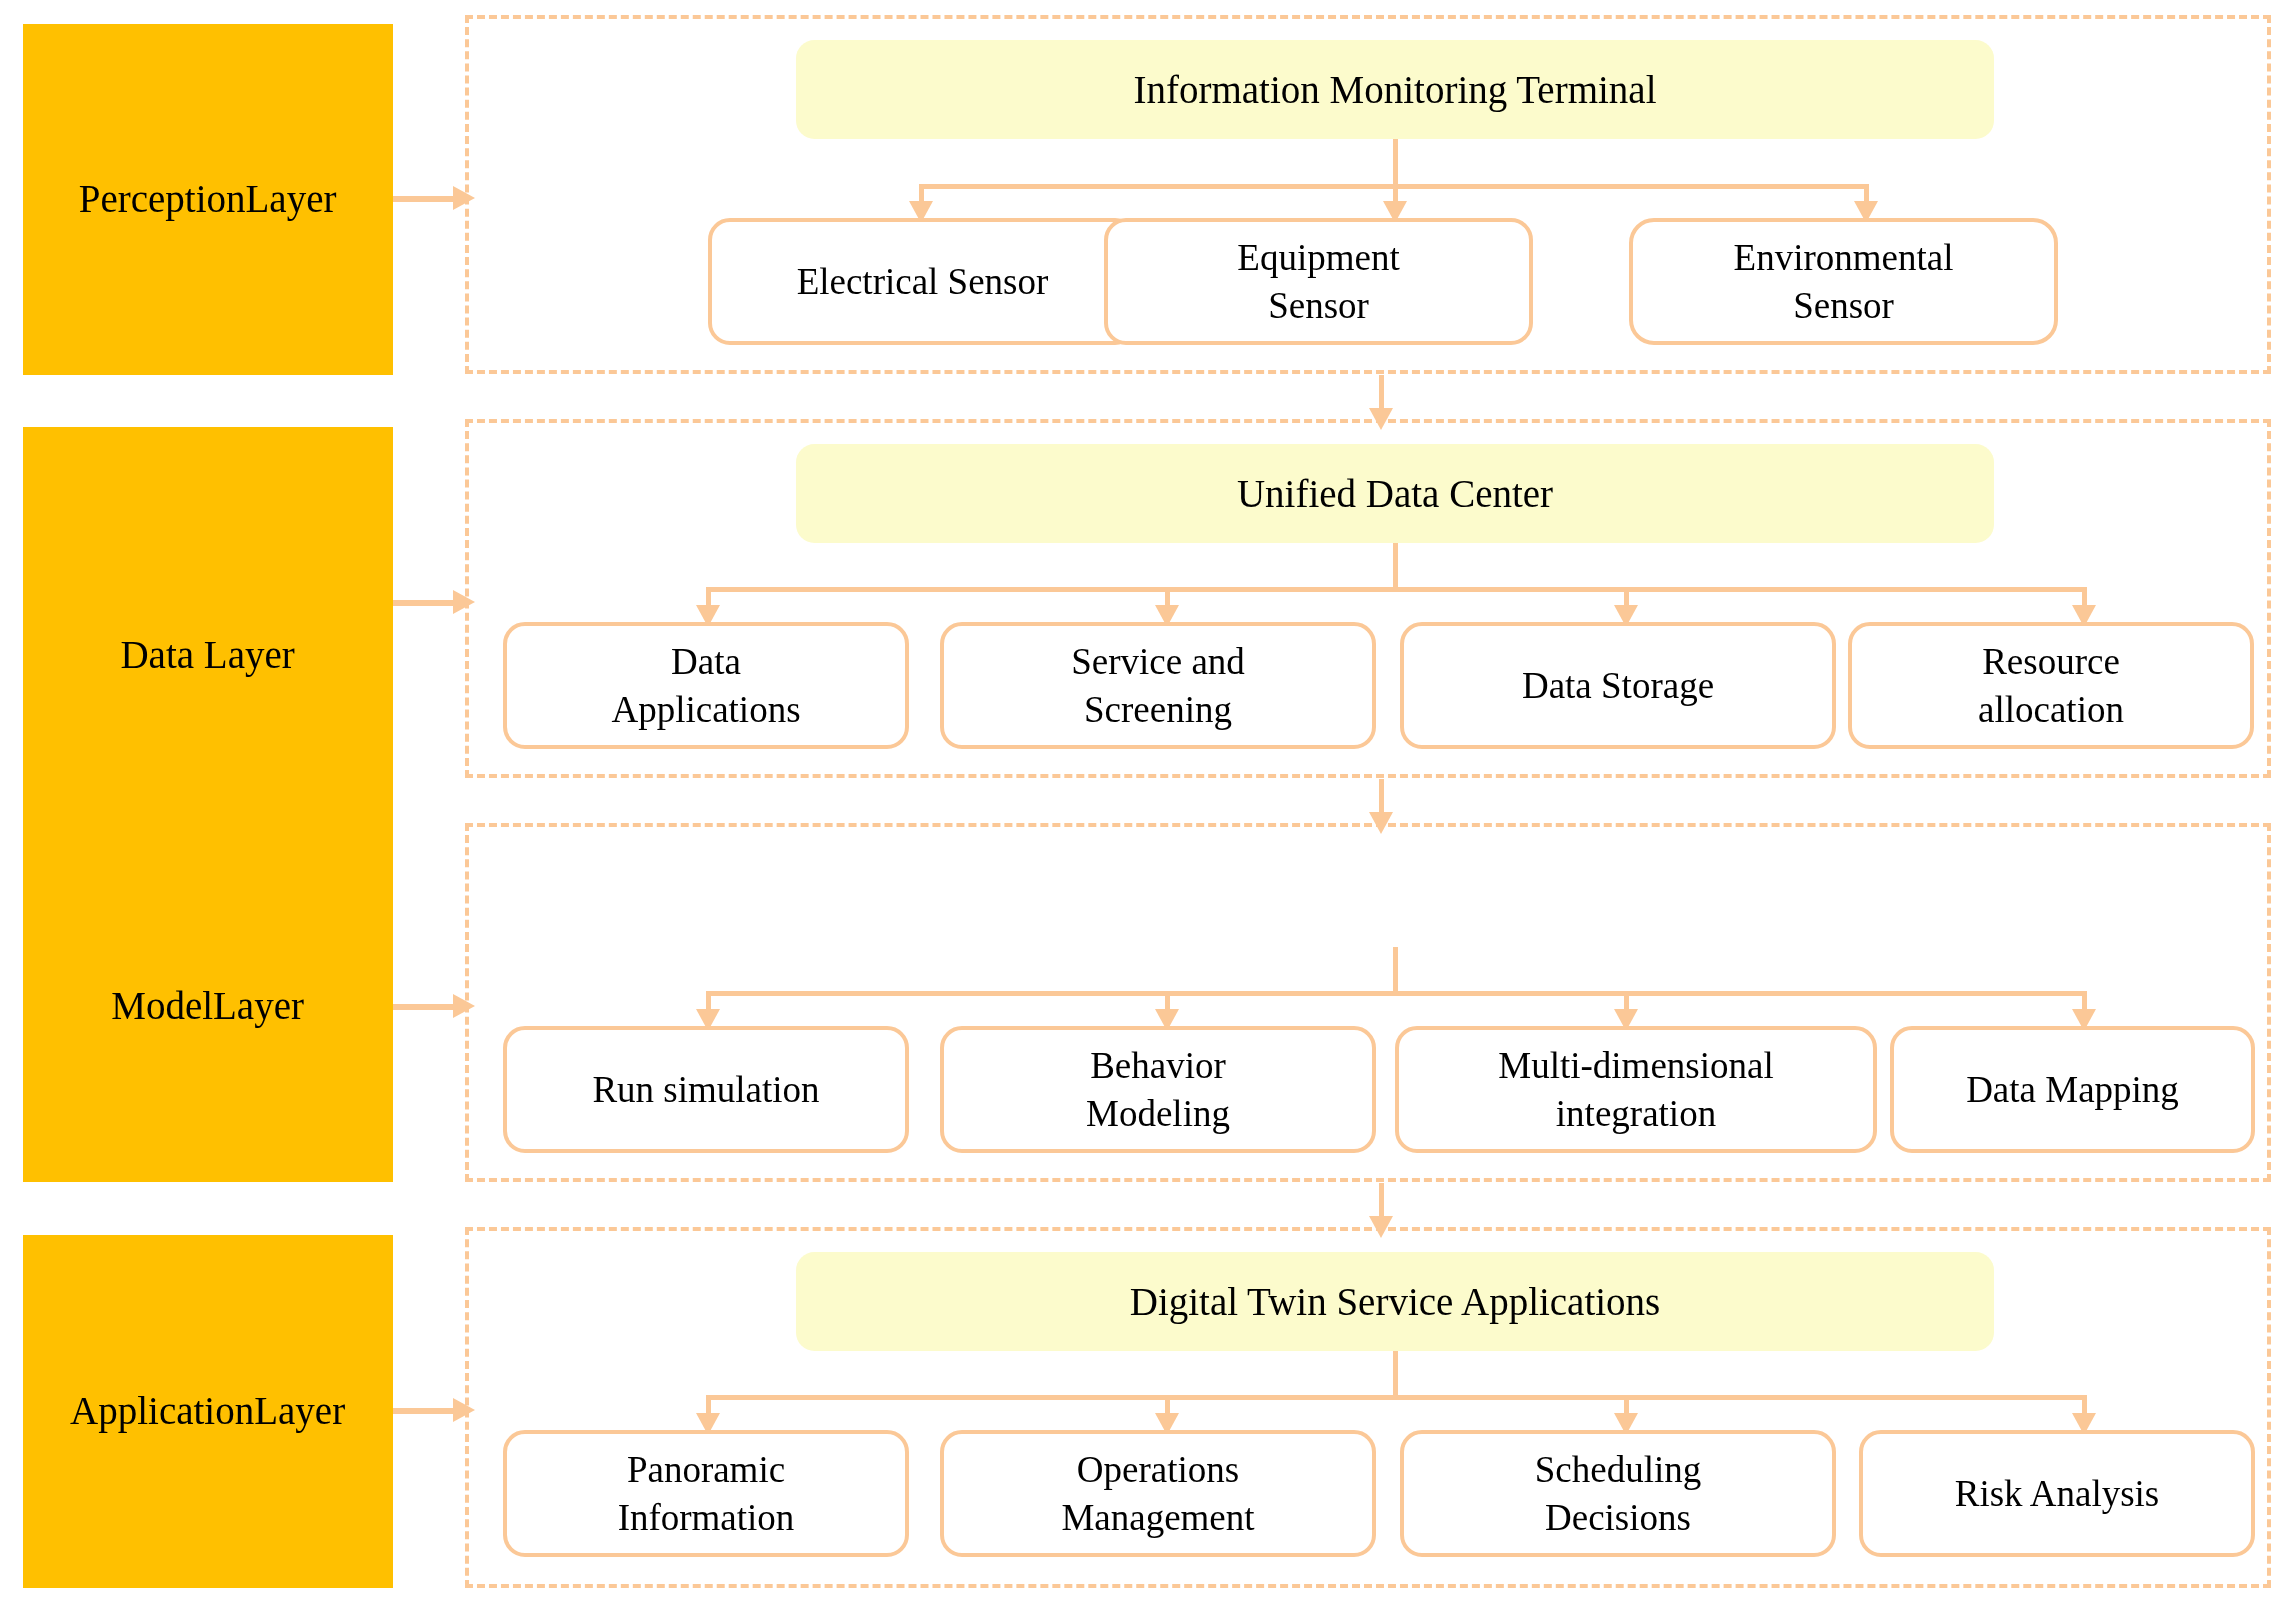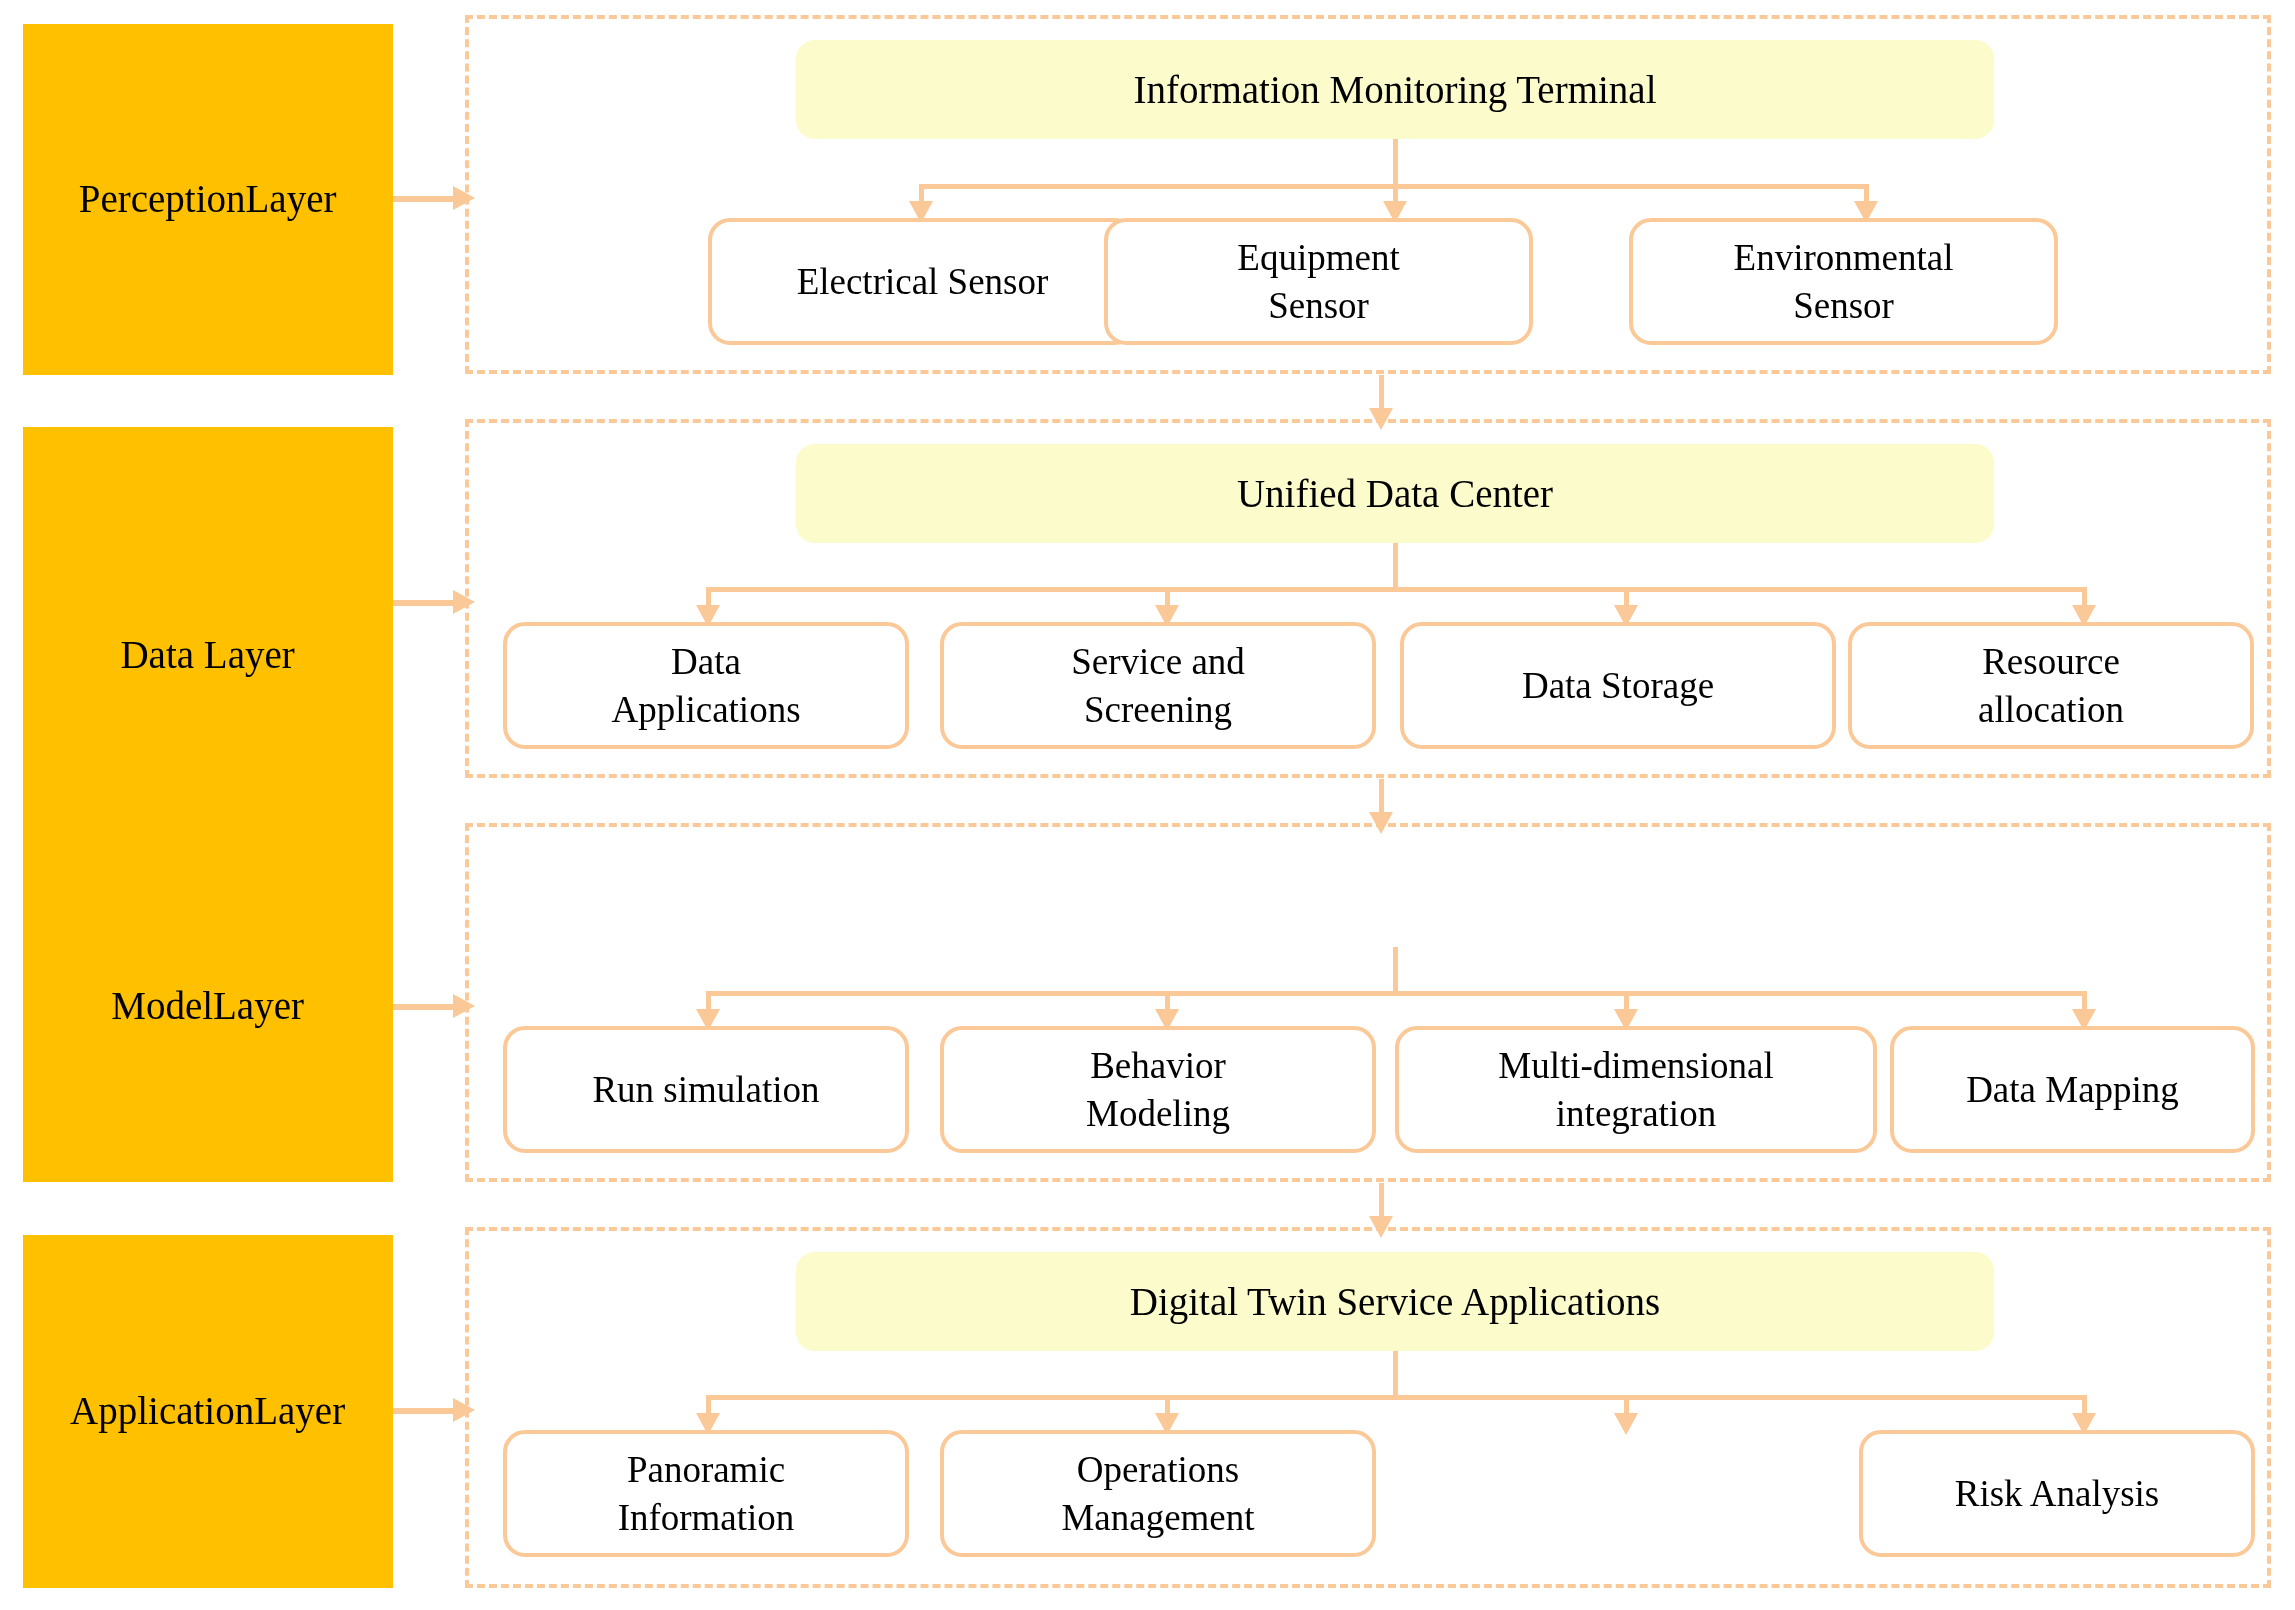--- a/index.html
+++ b/index.html
@@ -99,21 +99,21 @@
       <span>Electrical Sensor</span>
 
     </div>
   </div>
   <div class="leaf-box" style="left:1104px; top:218px; width:429px; height:127px;">
     <div>
       <span>Equipment</span>
       <span>Sensor</span>
     </div>
   </div>
-  <div class="leaf-box" style="left:1629px; top:218px; width:429px; height:127px;">
+  <div class="leaf-box" style="left:1629px; top:218px; width:429px; height:127px;border-radius:25px;">
     <div>
       <span>Environmental</span>
       <span>Sensor</span>
     </div>
   </div>
 
   <div class="v-line" style="left:1379px; top:375px; height:38px;"></div>
   <div class="arrow-down" style="left:1369px; top:408px;"></div>
 
   <div class="layer-block" style="left:22.6px; top:427px; width:370px; height:456px;">
@@ -246,20 +246,26 @@
       <span>Panoramic</span>
       <span>Information</span>
     </div>
   </div>
   <div class="leaf-box" style="left:940px; top:1430px; width:436px; height:127px;">
     <div>
       <span>Operations</span>
       <span>Management</span>
     </div>
   </div>
+  <div class="leaf-box" style="left:1400px; top:1430px; width:436px; height:127px;">
+    <div>
+      <span>Scheduling</span>
+      <span>Decisions</span>
+    </div>
+  </div>
   <div class="leaf-box" style="left:1859px; top:1430px; width:396px; height:127px;">
     <div>
       <span>Risk Analysis</span>
 
     </div>
   </div>
 
 </div>
 
 

